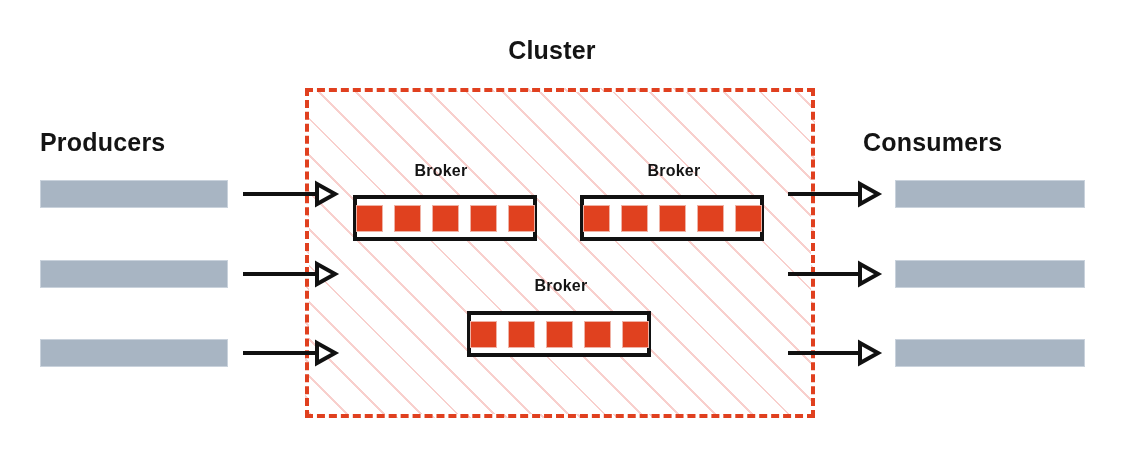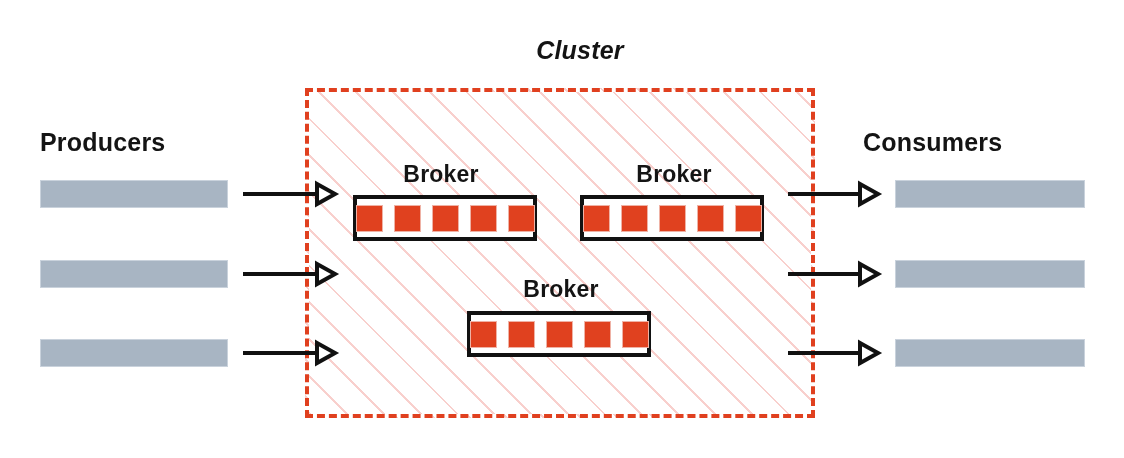--- a/index.html
+++ b/index.html
@@ -33,21 +33,21 @@
   }
   .label.side-title {
     font-size: 25px;
     text-align: left;
   }
   .label.cluster-title {
     font-size: 25px;
     text-align: center;
   }
   .label.broker-title {
-    font-size: 23px;
+    font-size: 16px;
     text-align: center;
   }
 
   
   .node-bar {
     position: absolute;
     background: #a8b5c3;
     border: 1px solid #c9d2dc;
     box-sizing: border-box;
   }
@@ -111,21 +111,21 @@
 </style>
 </head>
 <body>
 
 <div id="diagram">
 
   <div id="cluster-region"></div>
 
   <div class="label side-title" style="left:40px; top:130px; width:188px;">Producers</div>
 
-  <div class="label cluster-title" style="left:480px; top:38px; width:200px;font-style:italic;">Cluster</div>
+  <div class="label cluster-title" style="left:452px; top:38px; width:200px;">Cluster</div>
 
   <div class="label side-title" style="left:863px; top:130px; width:190px;">Consumers</div>
 
   <div class="node-bar" style="left:40px; top:180px; width:188px; height:28px;"></div>
   <div class="node-bar" style="left:40px; top:260px; width:188px; height:28px;"></div>
   <div class="node-bar" style="left:40px; top:339px; width:188px; height:28px;"></div>
 
   <div class="node-bar" style="left:895px; top:180px; width:190px; height:28px;"></div>
   <div class="node-bar" style="left:895px; top:260px; width:190px; height:28px;"></div>
   <div class="node-bar" style="left:895px; top:339px; width:190px; height:28px;"></div>

